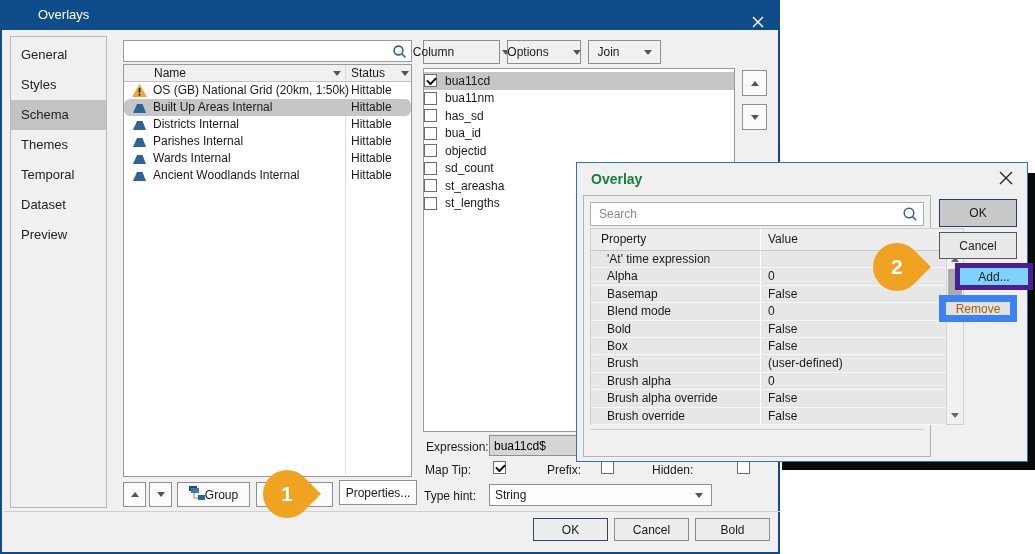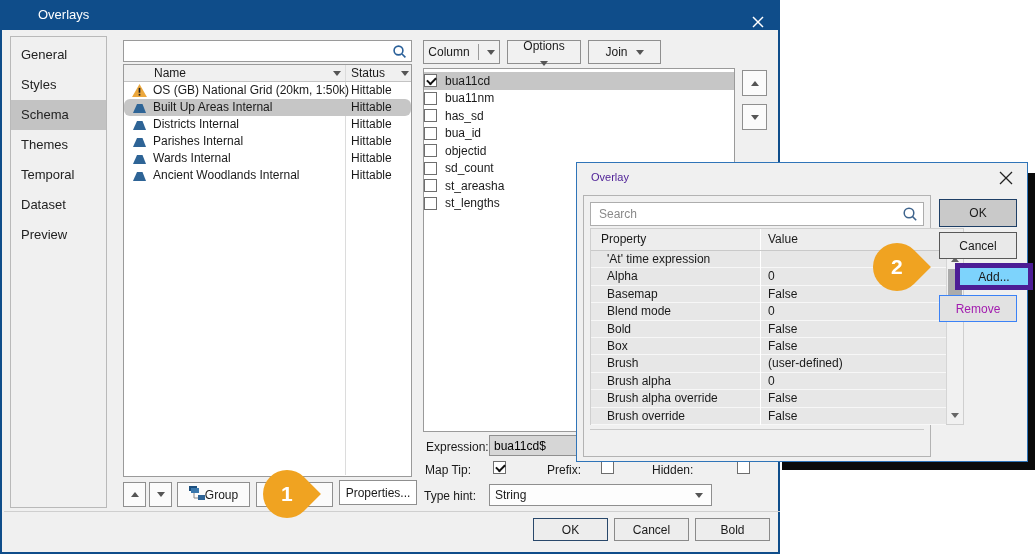--- a/index.html
+++ b/index.html
@@ -34,21 +34,21 @@
   .o-row .rst { position:absolute; left:227px; top:0; }
 
   .tbtn { position:absolute; height:25px; background:#fbfbfb; border:1px solid #8f8f8f;
           display:flex; align-items:center; justify-content:center; font-size:12px; }
   .arr-d { width:0; height:0; border-left:4px solid transparent; border-right:4px solid transparent;
            border-top:5px solid #555; }
   .arr-u { width:0; height:0; border-left:4px solid transparent; border-right:4px solid transparent;
            border-bottom:5px solid #555; }
 
   .f-btn { position:absolute; top:40px; height:24px; background:#f1f1f1; border:1px solid #8f8f8f;
-           display:flex; align-items:center; justify-content:center; gap:8px; font-size:12px; }
+           display:flex; align-items:center; justify-content:center; gap:24px; font-size:12px; }
   .vsep { width:1px; height:16px; background:#9a9a9a; }
 
   .f-list { left:421px; top:68px; width:312px; height:364px; background:#fff; border:1px solid #9a9a9a;
             padding-top:3px; }
   .f-row { height:17.5px; display:flex; align-items:center; padding-left:0; }
   .f-row.sel { background:#c6c6c6; }
   .f-row .lbl { margin-left:8px; }
 
   .cb { width:13px; height:13px; background:#fff; border:1px solid #6e6e6e; position:relative; display:inline-block; }
   .cb.on::after { content:""; position:absolute; left:2px; top:2px; width:7px; height:4px;
@@ -69,21 +69,21 @@
   .dlg-btn { position:absolute; top:518px; width:75px; height:23px; background:#ededed;
              border:1px solid #8a8a8a; font-size:12px; display:flex; align-items:center; justify-content:center; }
   .dlg-btn.default { border:1px solid #29486b; }
 
   
   .sh { background:#0a0a0a; z-index:4; }
 
   
   .popup { left:576px; top:162px; width:452px; height:300px; background:#f0f0f0;
            border:1px solid #2f74b8; z-index:5; }
-  .p-title { position:absolute; left:14px; top:8px; font-size:11px; color:#4c1d95; }
+  .p-title { position:absolute; left:14px; top:8px; font-size:14px; color:#15803d;font-weight:bold; }
   .p-close { position:absolute; right:13px; top:8px; width:15px; height:15px; cursor:pointer; }
   .p-panel { position:absolute; left:6px; top:32px; width:348px; height:262px; border:1px solid #b3b3b3; }
   .p-search { position:absolute; left:6px; top:6px; width:334px; height:24px; background:#fff;
               border:1px solid #adadad; font-size:12px; padding:0 26px 0 8px; color:#b91c1c;
               font-family:"Liberation Sans","DejaVu Sans",sans-serif; }
   .p-search::placeholder { color:#8a8a8a; }
   .p-mag { position:absolute; left:318px; top:10px; }
   .p-table { position:absolute; left:6px; top:32px; width:374px; height:197px; border:1px solid #cfcfcf;
              background:#e7e7e7; }
   .p-thead { position:relative; height:22px; background:#ededed; border-bottom:1px solid #c9c9c9; }
@@ -101,21 +101,21 @@
                      align-items:center; justify-content:center; }
   .p-scroll .sb-dn { position:absolute; left:0; bottom:0; width:16px; height:17px; display:flex;
                      align-items:center; justify-content:center; }
   .p-scroll .thumb { position:absolute; left:1px; top:18px; width:14px; height:34px; background:#ababab; }
   .p-desc { position:absolute; left:6px; top:233px; width:334px; height:22px; border-top:1px solid #c9c9c9; }
   .p-btn { position:absolute; left:362px; width:78px; height:27px; font-size:12px;
            display:flex; align-items:center; justify-content:center; }
   .p-ok { top:36px; height:28px; background:#c9c9c9; border:1px solid #1e3f66; }
   .p-cancel { top:69px; background:#e9e9e9; border:1px solid #585858; }
   .p-add { top:100px; background:#7dd3fc; border:5px solid #4c1d95;margin-left:16px; }
-  .p-remove { top:132px; background:#e2e2e2; border:1px solid #3b82f6; color:#a21caf; }
+  .p-remove { top:132px; background:#e2e2e2; border:7px solid #3b82f6; color:#a16207; }
 
   
   .pin { position:absolute; width:48px; height:48px; background:#f0a321;
          border-radius:50% 0 50% 50%; transform:rotate(45deg);
          display:flex; align-items:center; justify-content:center; z-index:10; }
   .pin span { transform:rotate(-45deg); color:#fff; font-size:21px; font-weight:bold; }
 </style>
 </head>
 <body>
 
@@ -240,21 +240,21 @@
     <div class="tbtn" style="left:337px;top:480px;width:78px;background:#fff;">
       <span>Properties...</span>
     </div>
 
     
     <div class="f-btn" style="left:421px;width:77px;">
       <span>Column</span>
       <span class="vsep"></span>
       <span class="arr-d"></span>
     </div>
-    <div class="f-btn" style="left:505px;width:74px;flex-direction:column;">
+    <div class="f-btn" style="left:505px;width:74px;">
       <span>Options</span>
       <span class="arr-d"></span>
     </div>
     <div class="f-btn" style="left:586px;width:73px;">
       <span>Join</span>
       <span class="arr-d"></span>
     </div>
 
     
     <div class="abs f-list" id="field-rows">

